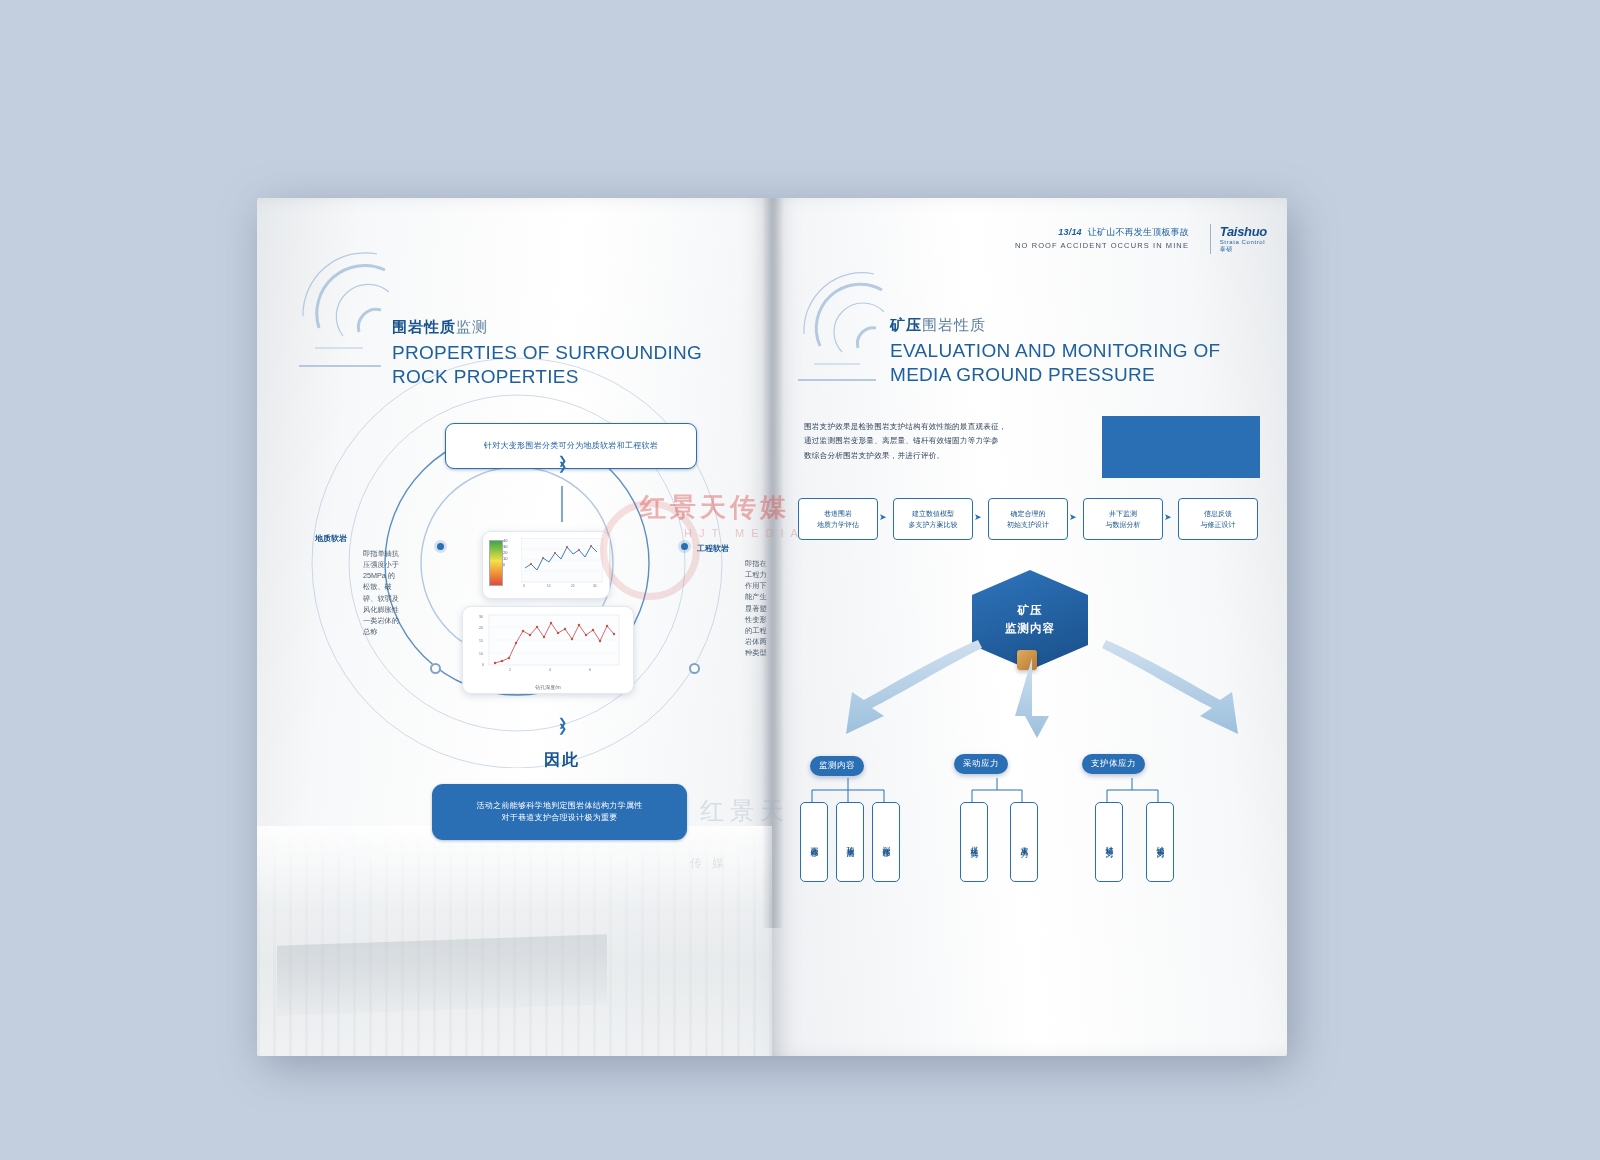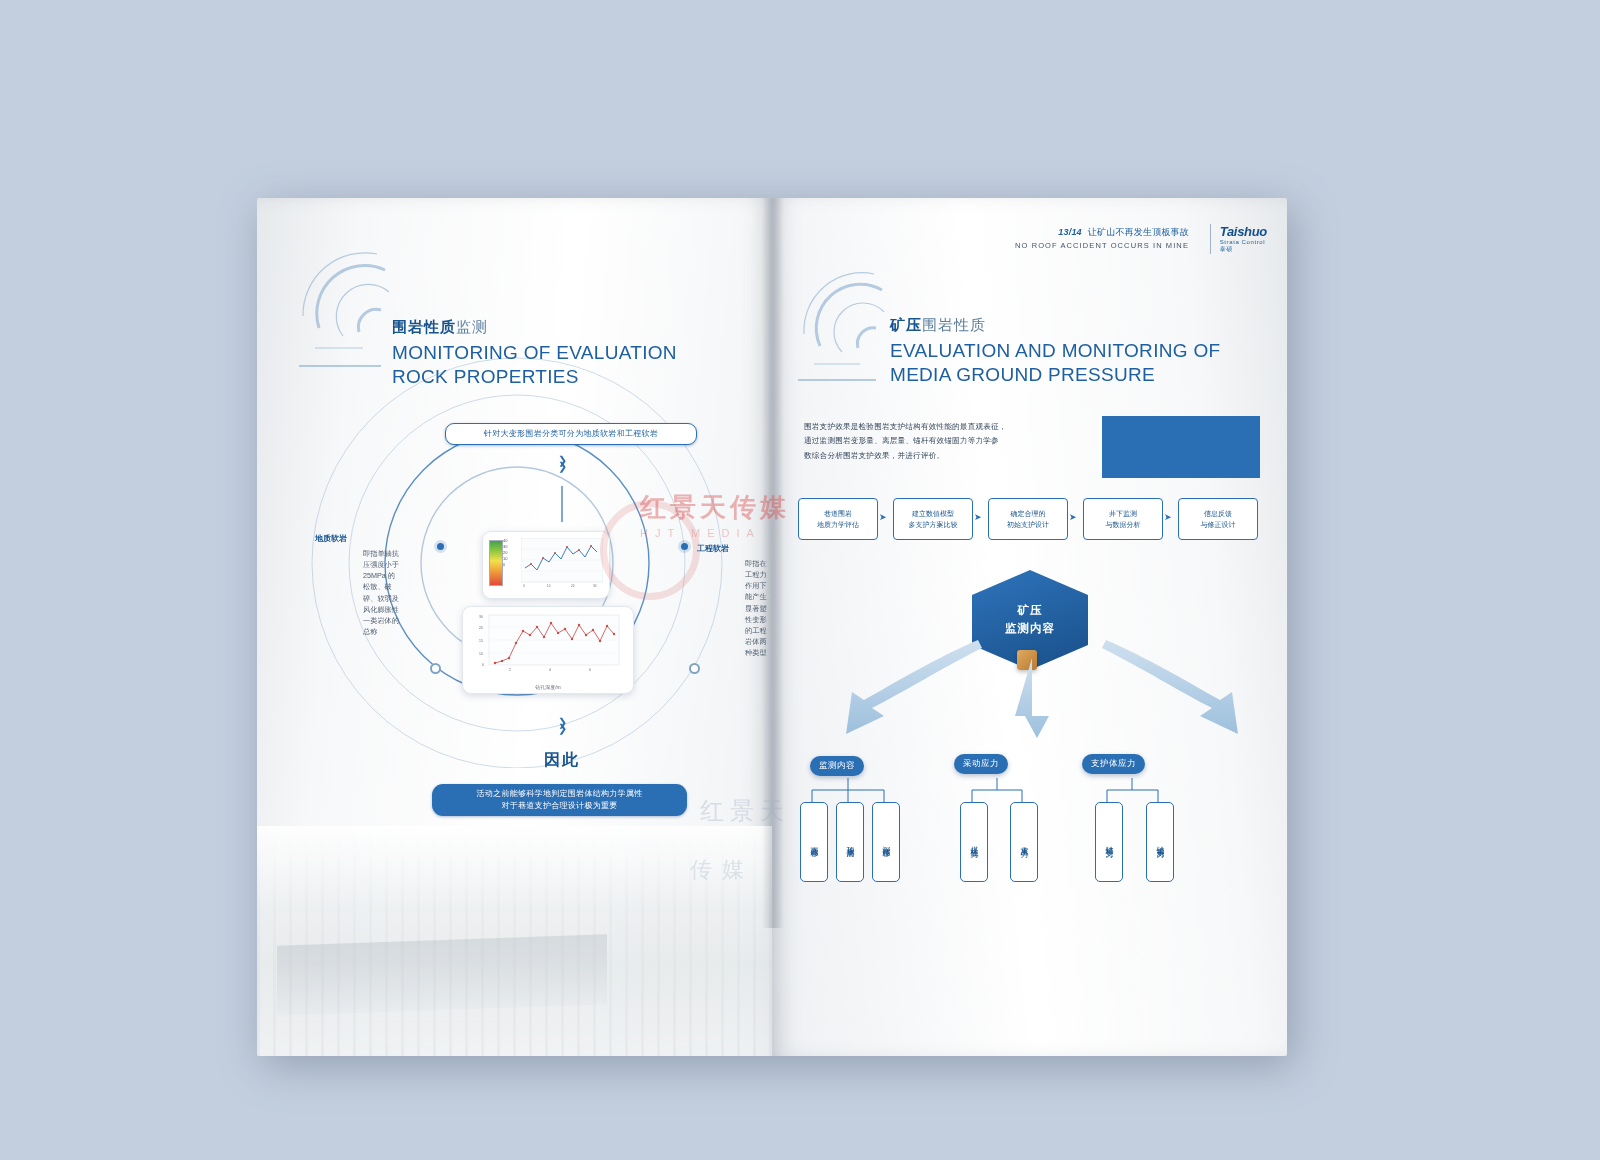--- a/index.html
+++ b/index.html
@@ -63,21 +63,21 @@
   .topbar .l1 .pg{font-style:italic;font-weight:700;margin-right:6px;}
   .topbar .l2{font-size:7.5px;color:#44536a;letter-spacing:1.1px;margin-top:2px;}
   .logo{position:absolute;right:20px;top:26px;width:0;}
   .logo-box{position:absolute;right:0;top:0;text-align:left;padding-left:9px;border-left:1px solid #9fb2c6;}
   .logo-box .lg1{font-size:13px;font-weight:700;color:#14508c;font-style:italic;letter-spacing:-.3px;}
   .logo-box .lg2{font-size:6px;color:#1f63a5;letter-spacing:.6px;}
 
   
   .pill{
     position:absolute;background:#2a6eb4;color:#fff;border-radius:11px;
-    font-size:8px;line-height:1.5;text-align:center;padding:4px 10px;letter-spacing:.3px;
+    font-size:8px;line-height:1.5;text-align:center;padding:16px 10px;letter-spacing:.3px;
     box-shadow:0 1px 3px rgba(30,70,120,.35);
   }
   .pill.outline{background:#fff;color:#1d5fa0;border:1px solid #2a6eb4;border-radius:9px;}
   .chev{position:absolute;color:#2a6eb4;font-size:11px;letter-spacing:-1px;line-height:.8;text-align:center;}
   .chev span{display:block;margin-top:-3px;}
 
   .sideblock{position:absolute;width:84px;}
   .sideblock .t{font-size:8px;font-weight:700;color:#17548f;margin-bottom:4px;}
   .sideblock .d{font-size:7.2px;color:#4a5a6c;line-height:1.55;margin-left:48px;}
   .sideblock.right-al{text-align:left;}
@@ -130,25 +130,25 @@
     position:absolute;border:1px solid #2a6eb4;border-radius:5px;background:#fff;
     color:#17548f;font-size:8px;letter-spacing:1px;line-height:1.15;
     writing-mode:vertical-rl;text-orientation:upright;
     display:flex;align-items:center;justify-content:center;padding:6px 2px;
   }
   .bigarrow{position:absolute;}
 
   
   .wm{position:absolute;left:640px;top:490px;opacity:.42;pointer-events:none;}
   .wm .cn{font-size:26px;color:#d94f4f;font-weight:700;letter-spacing:4px;text-shadow:0 1px 0 rgba(255,255,255,.4);}
-  .wm .en{font-size:11px;color:#d98080;letter-spacing:7px;margin-top:2px;}
+  .wm .en{font-size:11px;color:#d98080;letter-spacing:7px;margin-top:2px;margin-left:44px;}
   .wm-ring{position:absolute;left:600px;top:500px;width:86px;height:86px;border-radius:50%;
     border:7px solid rgba(217,110,110,.35);opacity:.6;}
   .wm2{position:absolute;left:700px;top:795px;font-size:24px;color:rgba(160,175,195,.35);letter-spacing:6px;}
-  .wm3{position:absolute;left:690px;top:855px;font-size:22px;color:rgba(160,175,195,.30);letter-spacing:10px;}
+  .wm3{position:absolute;left:690px;top:855px;font-size:12px;color:rgba(160,175,195,.30);letter-spacing:10px;}
 </style>
 </head>
 <body>
 
 <div id="stage">
 
   <div class="spread">
 
     <div class="page left">
 
@@ -171,21 +171,21 @@
           <circle cx="220" cy="215" r="168"></circle>
         </g>
         <g fill="none" stroke="#2a6eb4" stroke-width="1.4" opacity=".85">
           <circle cx="220" cy="215" r="132"></circle>
           <circle cx="220" cy="215" r="96" stroke="#9db8d3"></circle>
         </g>
       </svg>
 
       <div class="head" style="left:135px;top:120px;">
         <div class="cn"><span>围岩性质</span><span class="light">监测</span></div>
-        <div class="en"><span>MONITORING OF EVALUATION</span><br><span>ROCK PROPERTIES</span></div>
+        <div class="en"><span>PROPERTIES OF SURROUNDING</span><br><span>ROCK PROPERTIES</span></div>
       </div>
 
       <div class="pill outline" style="left:188px;top:225px;width:230px;">针对大变形围岩分类可分为地质软岩和工程软岩</div>
 
       <div class="chev" style="left:285px;top:258px;width:40px;">
         ❯<span>❯</span>
       </div>
       <svg style="position:absolute;left:304px;top:288px;" width="2" height="36">
           <line x1="1" y1="0" x2="1" y2="36" stroke="#2a6eb4" stroke-width="1.2"></line>
         </svg>

